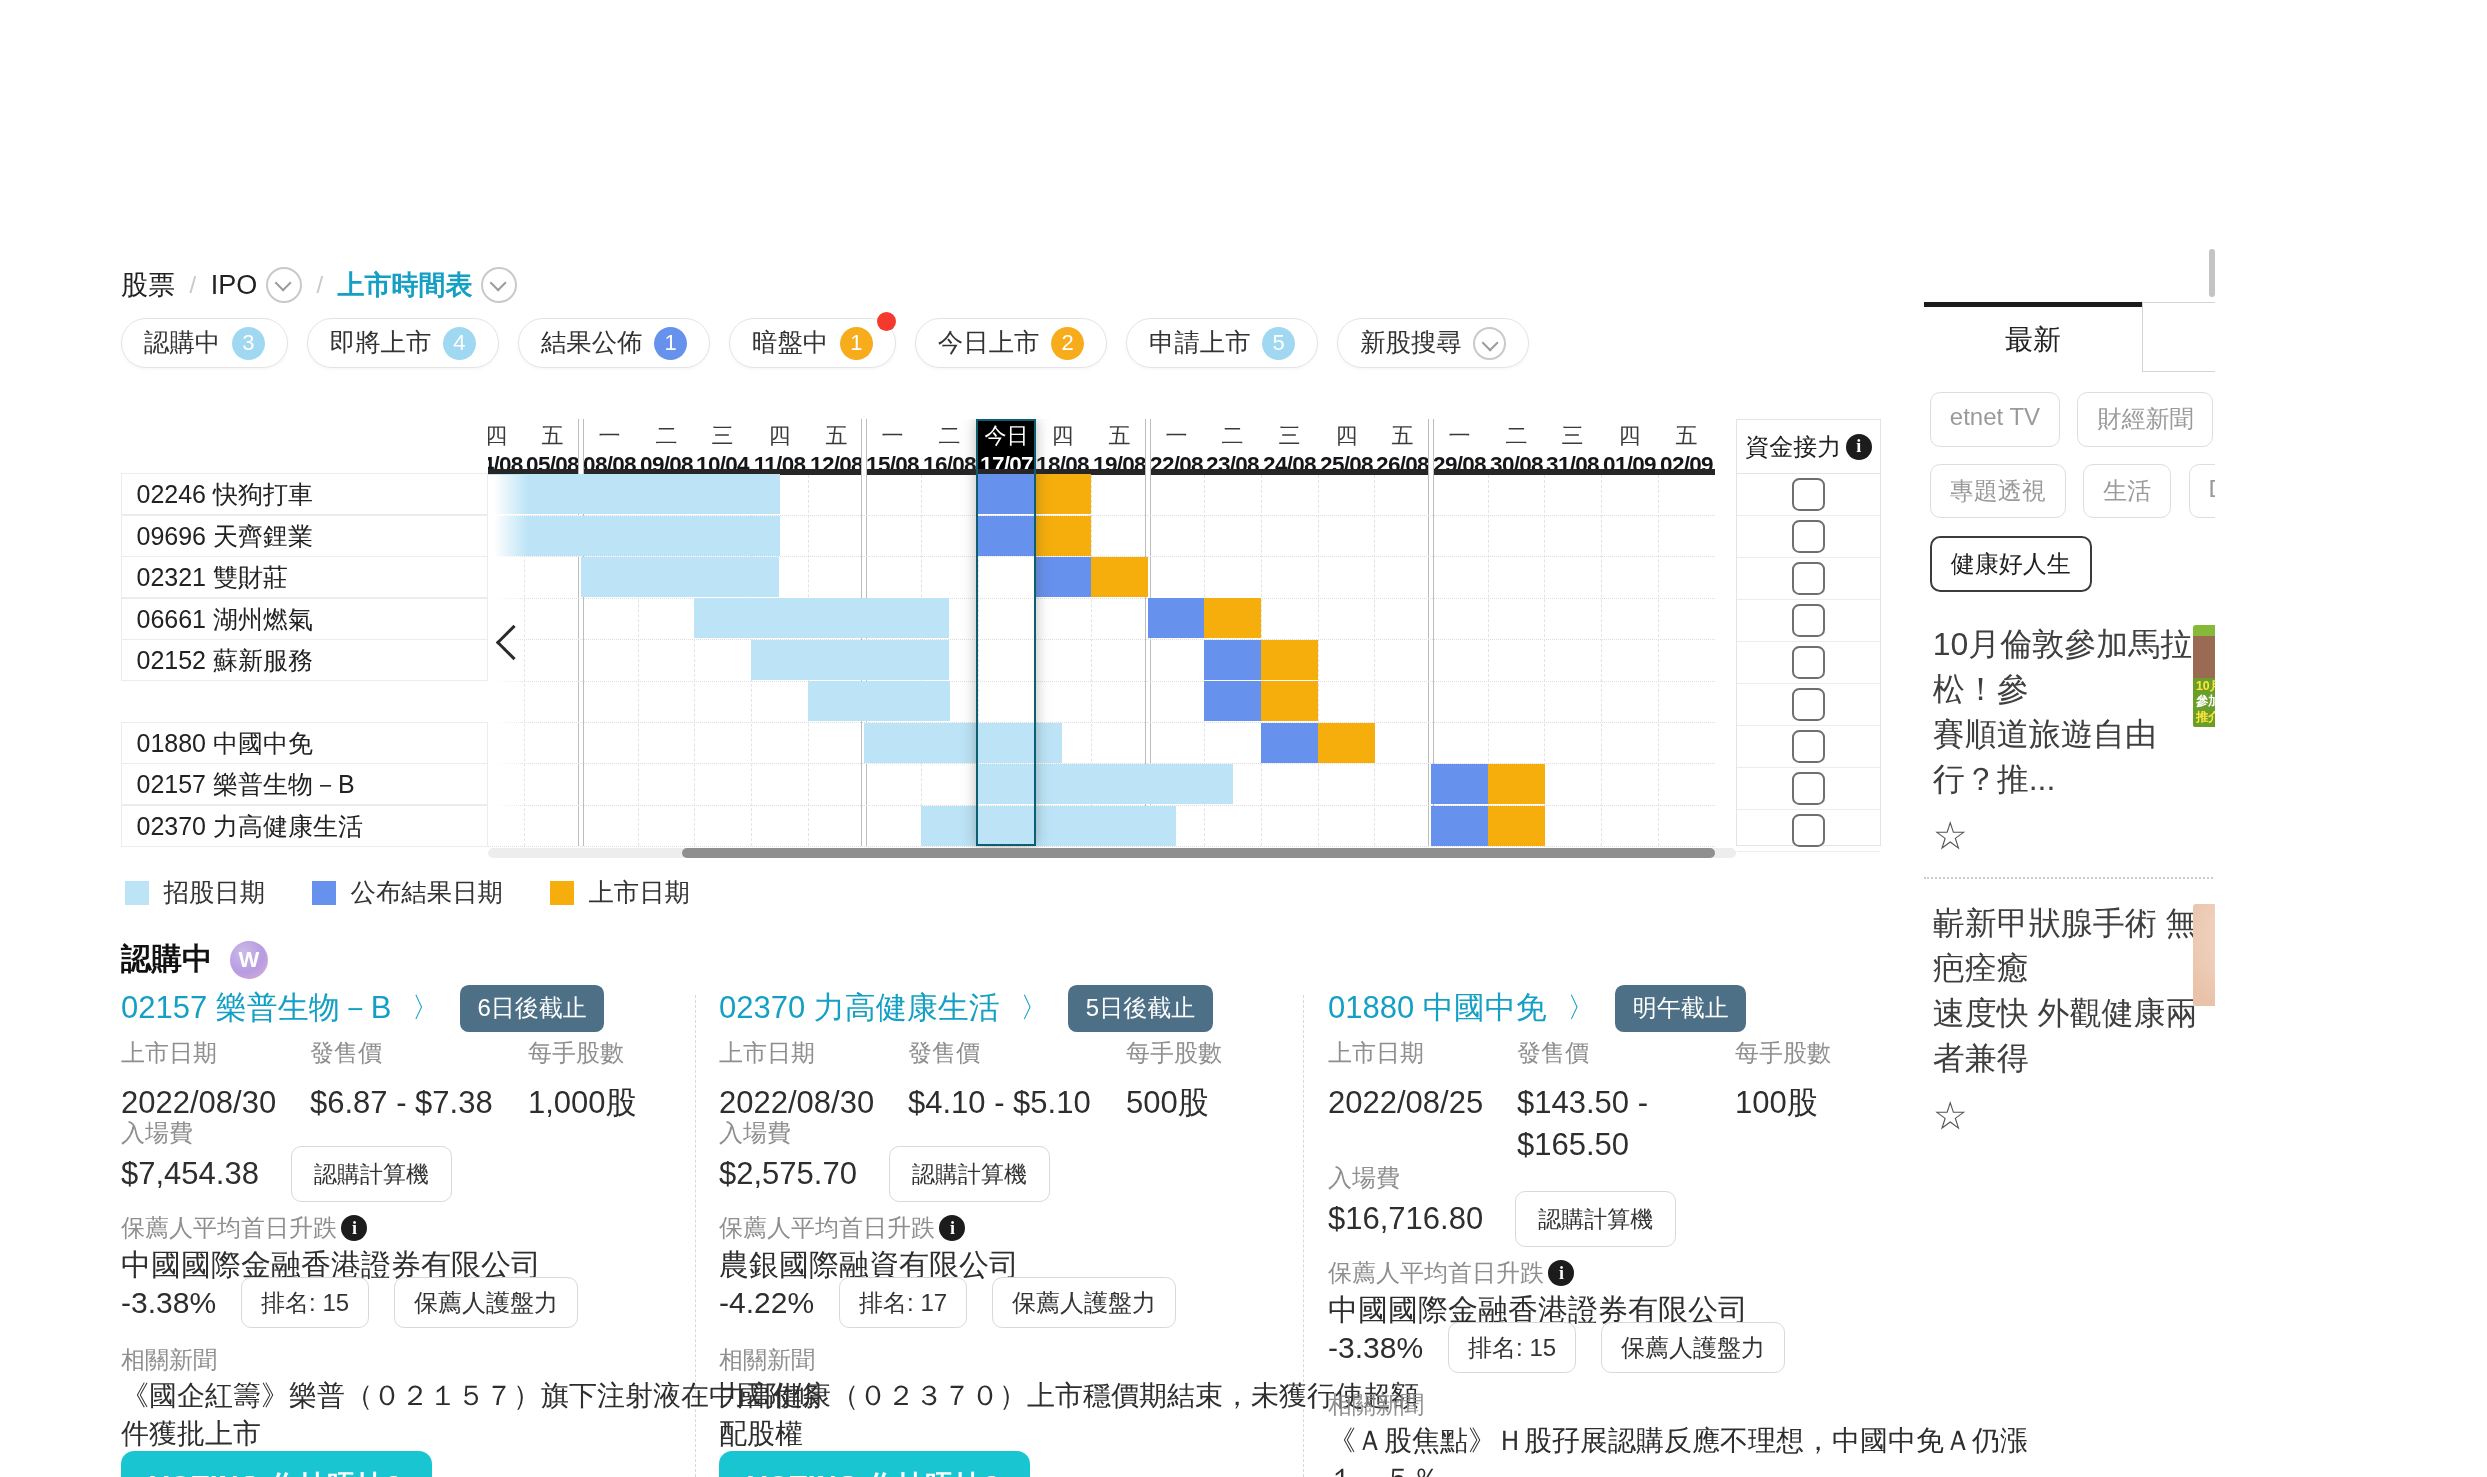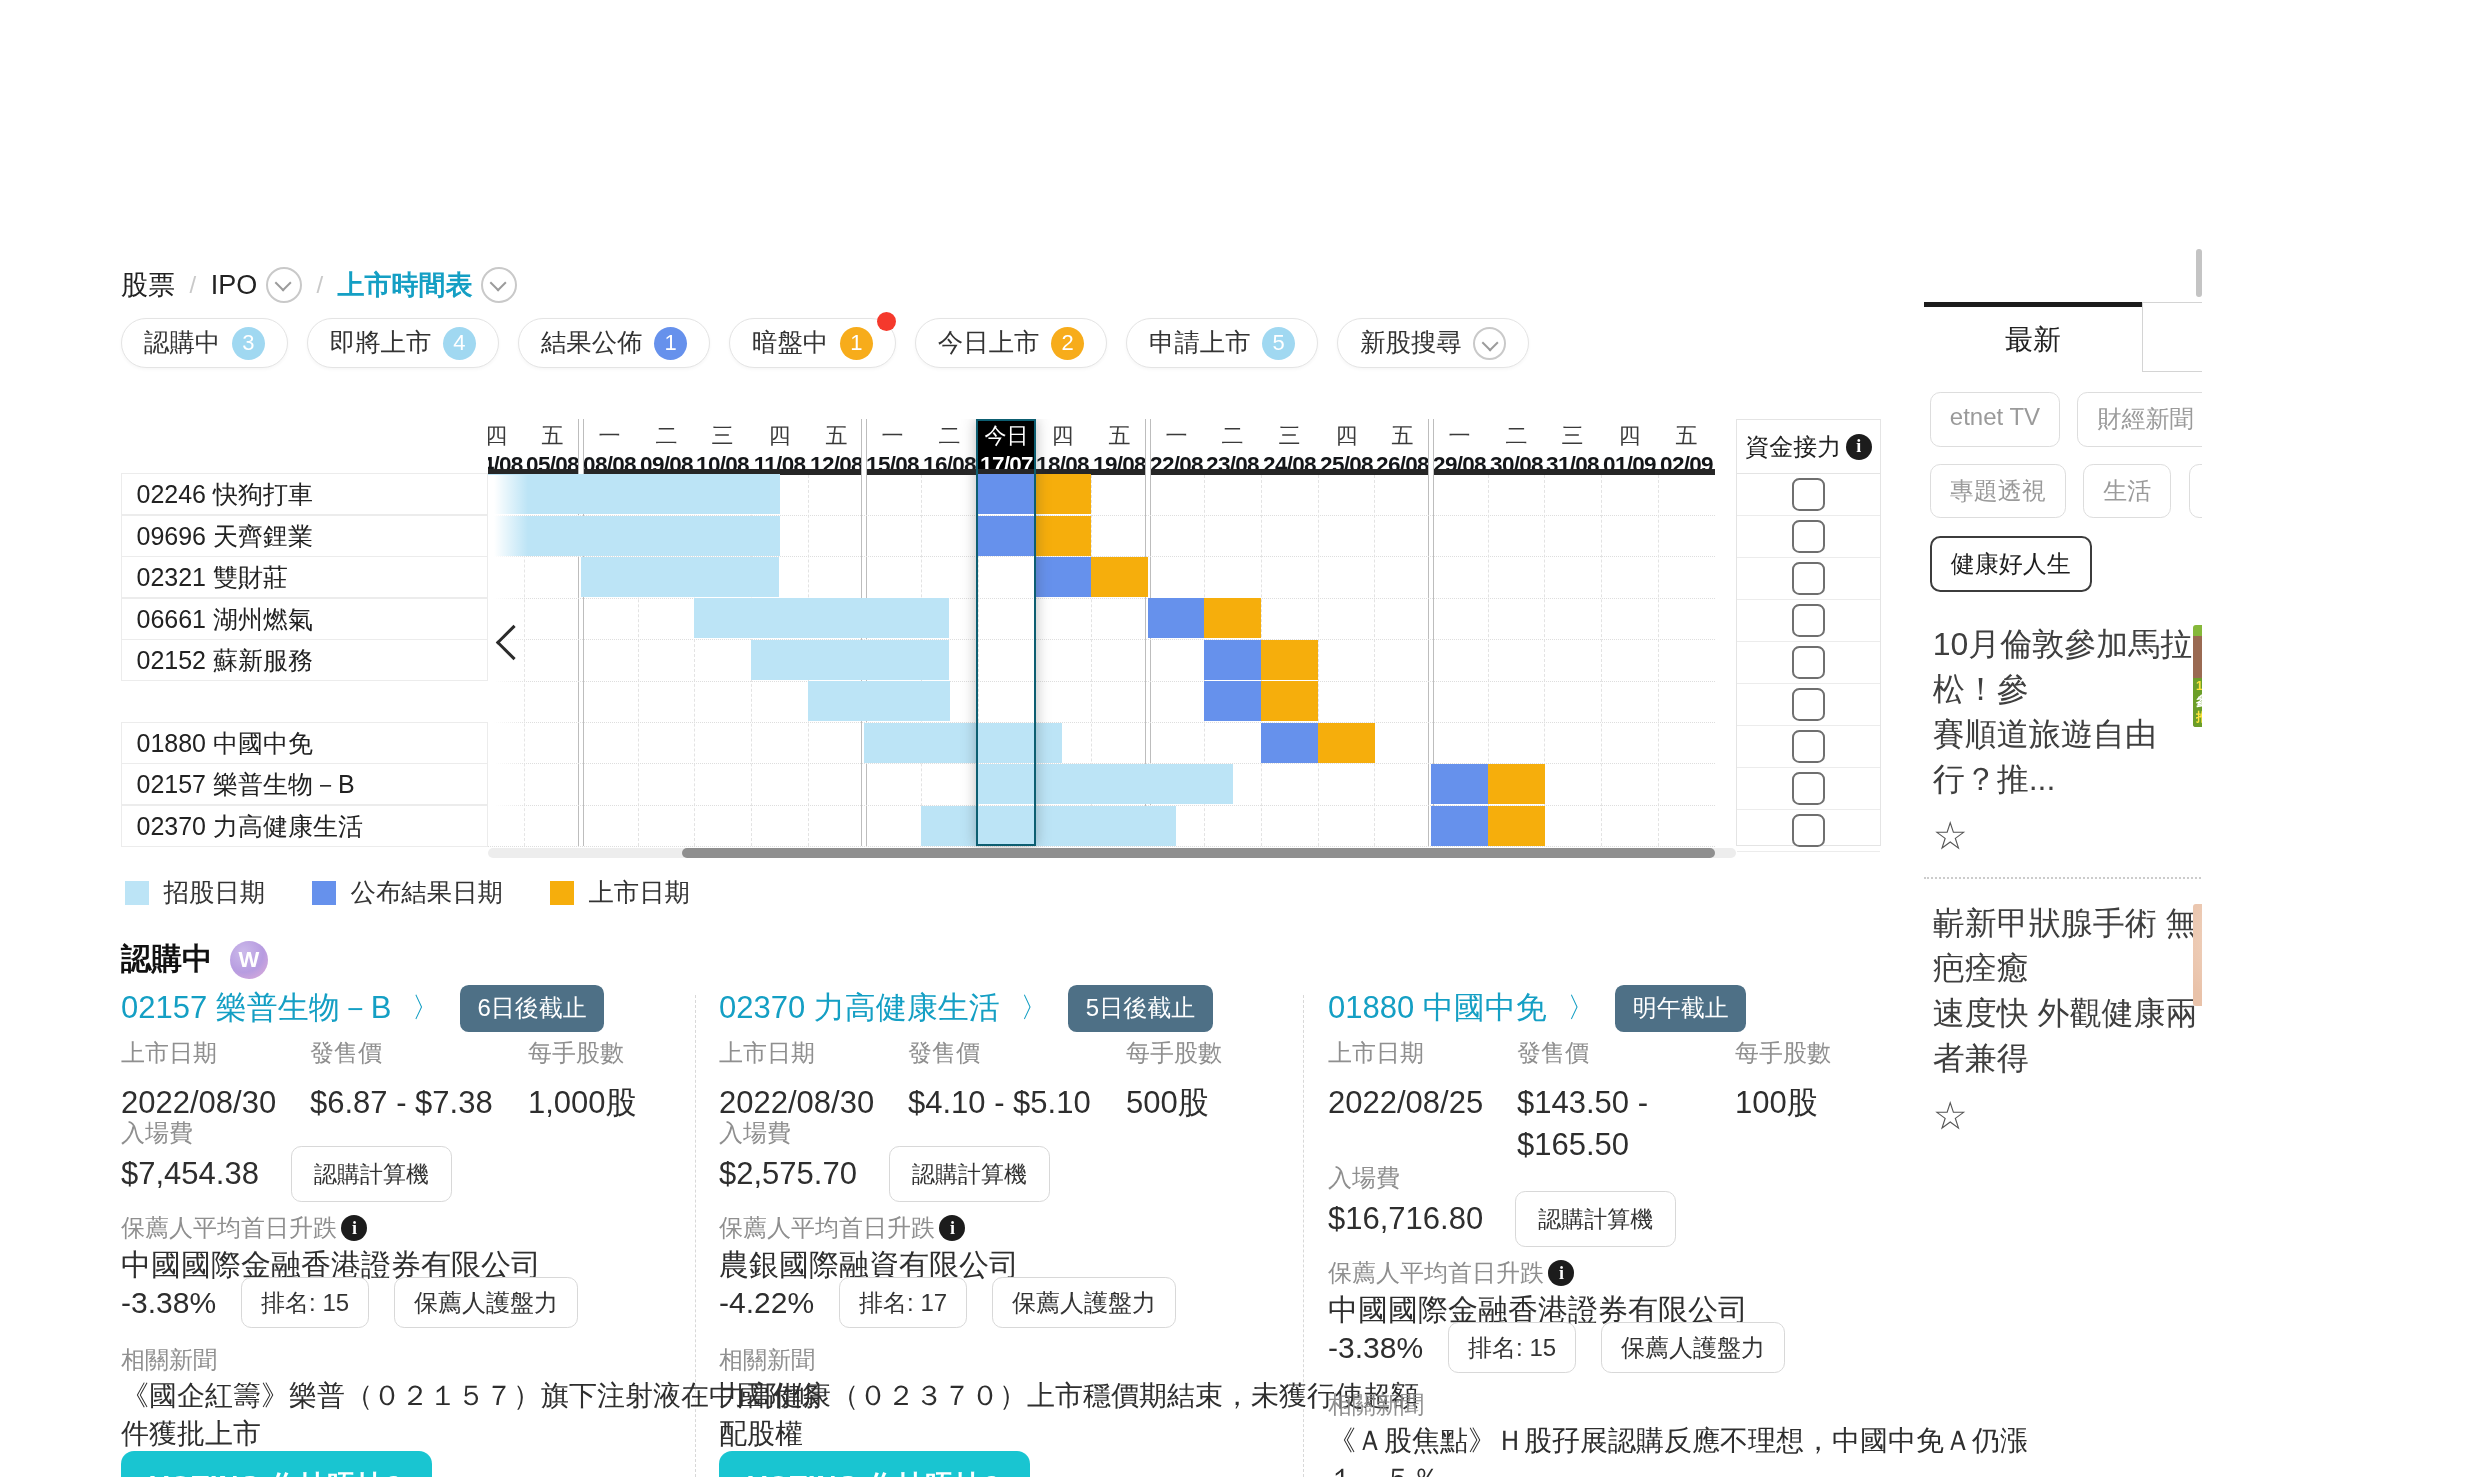--- a/index.html
+++ b/index.html
@@ -1,17 +1,17 @@
 <!DOCTYPE html>
 <html style="font-size:11.6px"><head>
 <meta charset="utf-8">
 <style>
   html,body{margin:0;padding:0;background:#fff;}
   #page{position:relative;width:2202px;height:1477px;overflow:hidden;background:#fff;
-        font-family:"Liberation Sans","DejaVu Sans",sans-serif;color:#333;}
+        font-family:"Liberation Sans","DejaVu Sans",sans-serif;color:#333;padding-left:13px;}
   
   #breadcrumb{position:absolute;left:121px;top:267px;display:flex;align-items:center;gap:14.5px;font-size:27px;}
   .bc-item{color:#222;display:flex;align-items:center;gap:8.7px;cursor:pointer;}
   .bc-item.active{color:#149FC4;font-weight:700;}
   .bc-sep{color:#c9c9c9;font-size:24px;}
   .circ{width:32px;height:32px;border:2.2px solid #c9c9c9;border-radius:50%;position:relative;flex:0 0 auto;}
   .circ .chev{position:absolute;left:8.7px;top:8px;width:10.2px;height:10.2px;border-right:2.9px solid #9b9b9b;border-bottom:2.9px solid #9b9b9b;transform:rotate(45deg);}
   
   #filters{position:absolute;left:121px;top:318px;display:flex;gap:19px;}
   .chip{position:relative;height:48px;padding:0 22px;border:1.5px solid #e4e4e4;border-radius:25px;background:#fff;
@@ -174,21 +174,21 @@
         <div class="gcol-head" style="left: 93px;">
           <div class="wd">一</div>
           <div class="dt">08/08</div>
         </div>
         <div class="gcol-head" style="left: 150px;">
           <div class="wd">二</div>
           <div class="dt">09/08</div>
         </div>
         <div class="gcol-head" style="left: 206px;">
           <div class="wd">三</div>
-          <div class="dt">10/08</div>
+          <div class="dt">10/04</div>
         </div>
         <div class="gcol-head" style="left: 263px;">
           <div class="wd">四</div>
           <div class="dt">11/08</div>
         </div>
         <div class="gcol-head" style="left: 320px;">
           <div class="wd">五</div>
           <div class="dt">12/08</div>
         </div>
         <div class="gcol-head" style="left: 376px;">

